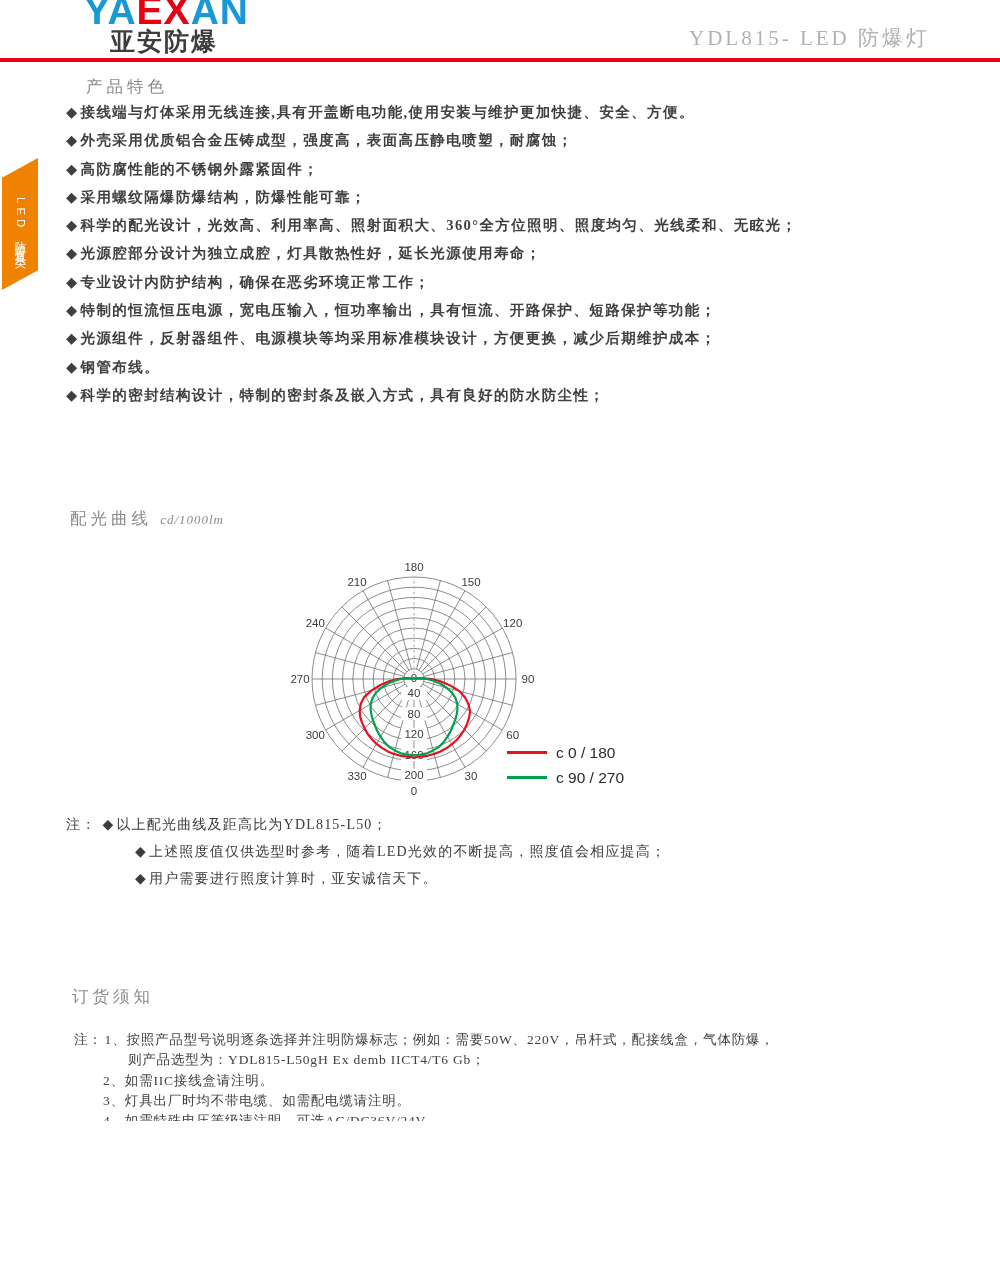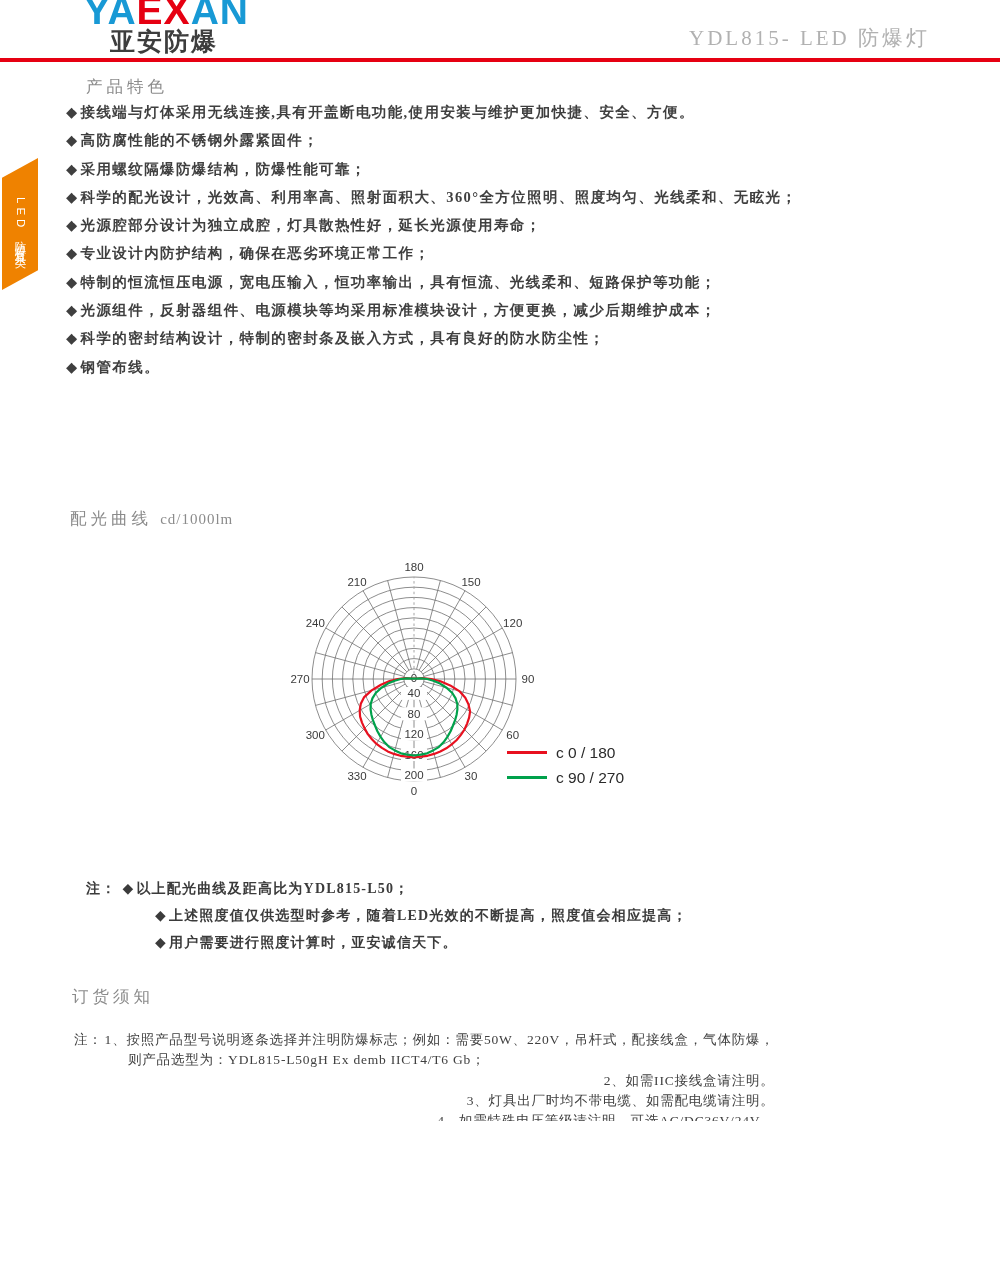--- a/index.html
+++ b/index.html
@@ -15,50 +15,50 @@
   #top-rule{position:absolute;left:0;top:58px;width:1000px;height:4px;}
 
   
   #side-tab{position:absolute;left:2px;top:158px;width:36px;height:132px;
             clip-path:polygon(0 15%,100% 0,100% 85%,0 100%);
             display:flex;align-items:center;justify-content:center;}
   #side-tab span{writing-mode:vertical-rl;color:#fff;font-size:11.5px;letter-spacing:4px;
             font-family:"Liberation Sans","DejaVu Sans",sans-serif;}
 
   .section-heading{position:absolute;font-size:16.5px;color:#8b8b8b;letter-spacing:4px;}
-  .unit{font-size:15px;letter-spacing:1px;color:#8b8b8b;}
+  .unit{font-size:13px;letter-spacing:1px;color:#8b8b8b;font-style:italic;}
 
   
   #features-list{position:absolute;left:66px;top:98px;margin:0;padding:0;list-style:none;}
   #features-list li{height:28.3px;line-height:28.3px;font-size:14.5px;font-weight:600;
                     letter-spacing:1.4px;color:#3f3f3f;white-space:nowrap;}
   .dm{margin-right:2px;}
 
   
   #polar-svg{position:absolute;left:270px;top:548px;}
   .gridc{fill:none;stroke:#707070;stroke-width:0.8;}
   .spoke{stroke:#707070;stroke-width:0.8;}
   .dashline{stroke:#9a9a9a;stroke-width:0.9;stroke-dasharray:2.5 2.8;}
   .ticktext,.angtext{font-family:"Liberation Sans","DejaVu Sans",sans-serif;font-size:11.5px;fill:#3a3a3a;}
   #chart-legend{position:absolute;left:507px;top:742px;font-family:"Liberation Sans","DejaVu Sans",sans-serif;
                 font-size:15.5px;color:#2a2a2a;}
   .legend-row{display:flex;align-items:center;height:21px;margin-bottom:4px;}
   .legend-swatch{width:40px;height:3.5px;margin-right:9px;}
 
   
-  #notes-block{position:absolute;left:66px;top:875px;font-size:14px;font-weight:700;
-               letter-spacing:1.2px;color:#3b3b3b;margin-left:20px;}
+  #notes-block{position:absolute;left:66px;top:811px;font-size:14px;font-weight:400;
+               letter-spacing:1.2px;color:#3b3b3b;}
   .note-row{line-height:27px;white-space:nowrap;}
   .note-row.indent{padding-left:69px;}
   .note-label{margin-right:6px;}
 
   
   #order-block{position:absolute;left:74px;top:1030px;font-size:13.5px;letter-spacing:0.8px;color:#404040;}
   .order-row{line-height:20.3px;white-space:nowrap;}
-  .order-row.lvl1{padding-left:29px;text-align:right;}
+  .order-row.lvl1{padding-left:29px;}
   .order-row.lvl2{padding-left:54px;}
   .order-label{margin-right:2px;}
 
   
   #footer-line{position:absolute;left:74px;top:1236px;width:884px;height:2.6px;
                background:linear-gradient(90deg,#24375c 0%,#7a2c50 12%,#d5102a 32%,#e60012 60%);}
   #footer-row{position:absolute;left:46px;top:1241px;display:flex;align-items:center;height:22px;}
   #page-number{font-family:"Liberation Sans","DejaVu Sans",sans-serif;font-size:17px;color:#414141;}
   #footer-sep{color:#e8556a;font-size:17px;margin:0 9px 0 10px;font-weight:bold;}
   #footer-slogan{font-size:14.5px;font-weight:700;color:#3a4a66;letter-spacing:2.5px;}
@@ -73,29 +73,30 @@
   <div id="page-title">YDL815- LED 防爆灯</div>
   <div id="top-rule" style="background: rgb(230, 0, 18);"></div>
 
   <div id="side-tab" style="background: rgb(239, 130, 0);">
     <span>LED防爆灯具类</span>
   </div>
 
   <div class="section-heading" style="left:86px;top:76px;">产品特色</div>
   <ul id="features-list">
       <li><span class="dm">◆</span><span>接线端与灯体采用无线连接,具有开盖断电功能,使用安装与维护更加快捷、安全、方便。</span></li>
+      <li><span class="dm">◆</span><span>外壳采用优质铝合金压铸成型，强度高，表面高压静电喷塑，耐腐蚀；</span></li>
       <li><span class="dm">◆</span><span>高防腐性能的不锈钢外露紧固件；</span></li>
       <li><span class="dm">◆</span><span>采用螺纹隔爆防爆结构，防爆性能可靠；</span></li>
       <li><span class="dm">◆</span><span>科学的配光设计，光效高、利用率高、照射面积大、360°全方位照明、照度均匀、光线柔和、无眩光；</span></li>
       <li><span class="dm">◆</span><span>光源腔部分设计为独立成腔，灯具散热性好，延长光源使用寿命；</span></li>
       <li><span class="dm">◆</span><span>专业设计内防护结构，确保在恶劣环境正常工作；</span></li>
-      <li><span class="dm">◆</span><span>特制的恒流恒压电源，宽电压输入，恒功率输出，具有恒流、光线柔和、短路保护等功能；</span></li>
+      <li><span class="dm">◆</span><span>特制的恒流恒压电源，宽电压输入，恒功率输出，具有恒流、开路保护、短路保护等功能；</span></li>
       <li><span class="dm">◆</span><span>光源组件，反射器组件、电源模块等均采用标准模块设计，方便更换，减少后期维护成本；</span></li>
+      <li><span class="dm">◆</span><span>钢管布线。</span></li>
       <li><span class="dm">◆</span><span>科学的密封结构设计，特制的密封条及嵌入方式，具有良好的防水防尘性；</span></li>
-      <li><span class="dm">◆</span><span>钢管布线。</span></li>
     </ul>
 
   <div class="section-heading" style="left:70px;top:508px;">
     <span>配光曲线</span>
     <span class="unit">cd/1000lm</span>
   </div>
   <svg id="polar-svg" width="380" height="262" viewBox="0 0 380 262">
       <circle cx="144" cy="131" r="10.2" class="gridc"></circle>
       <circle cx="144" cy="131" r="20.4" class="gridc"></circle>
       <circle cx="144" cy="131" r="30.6" class="gridc"></circle>

